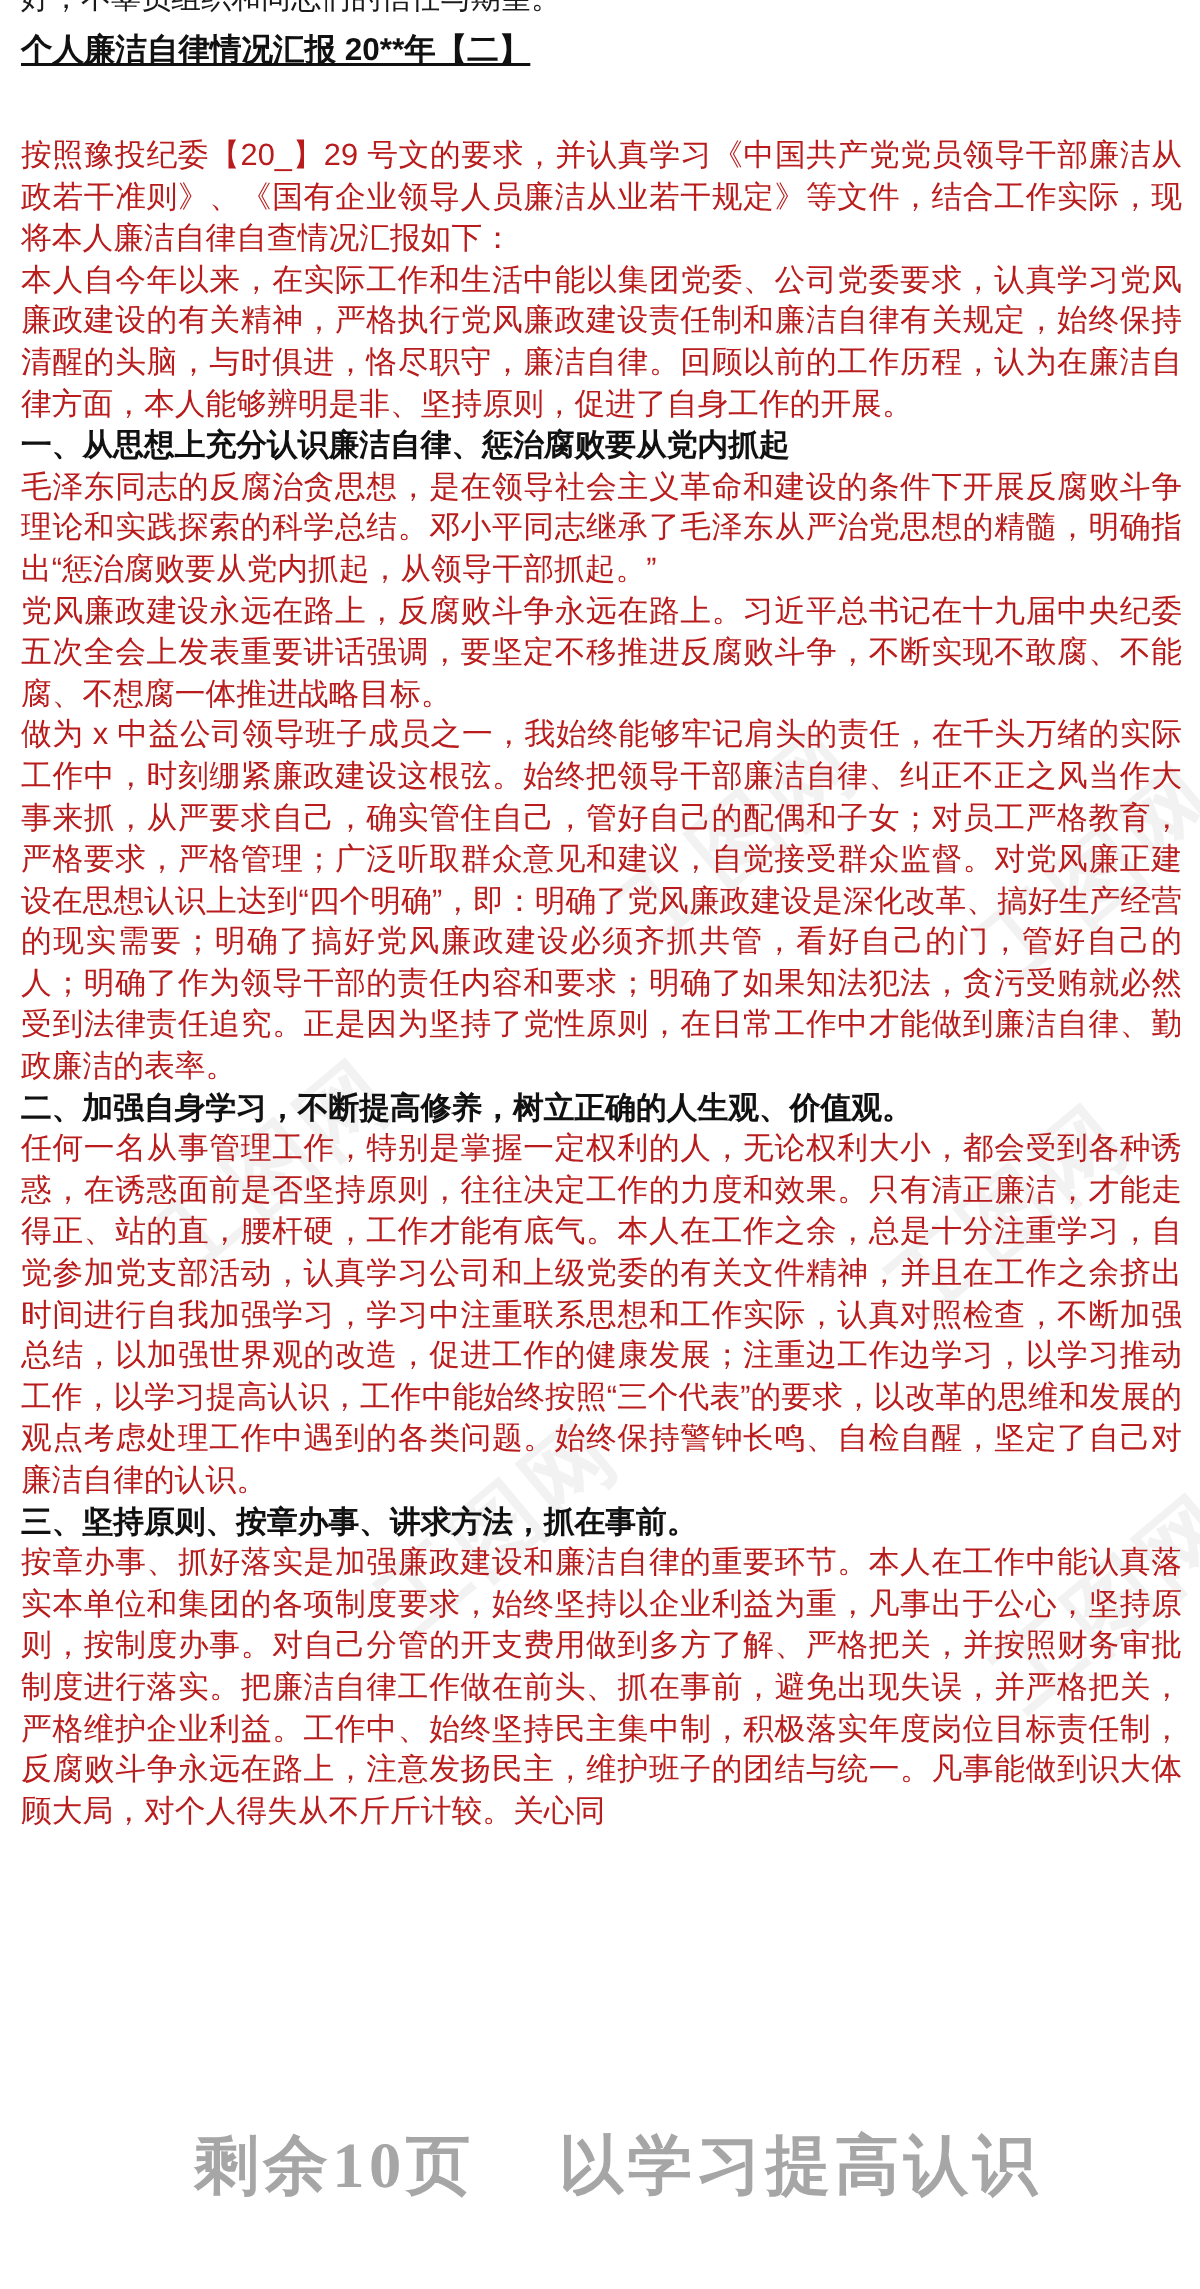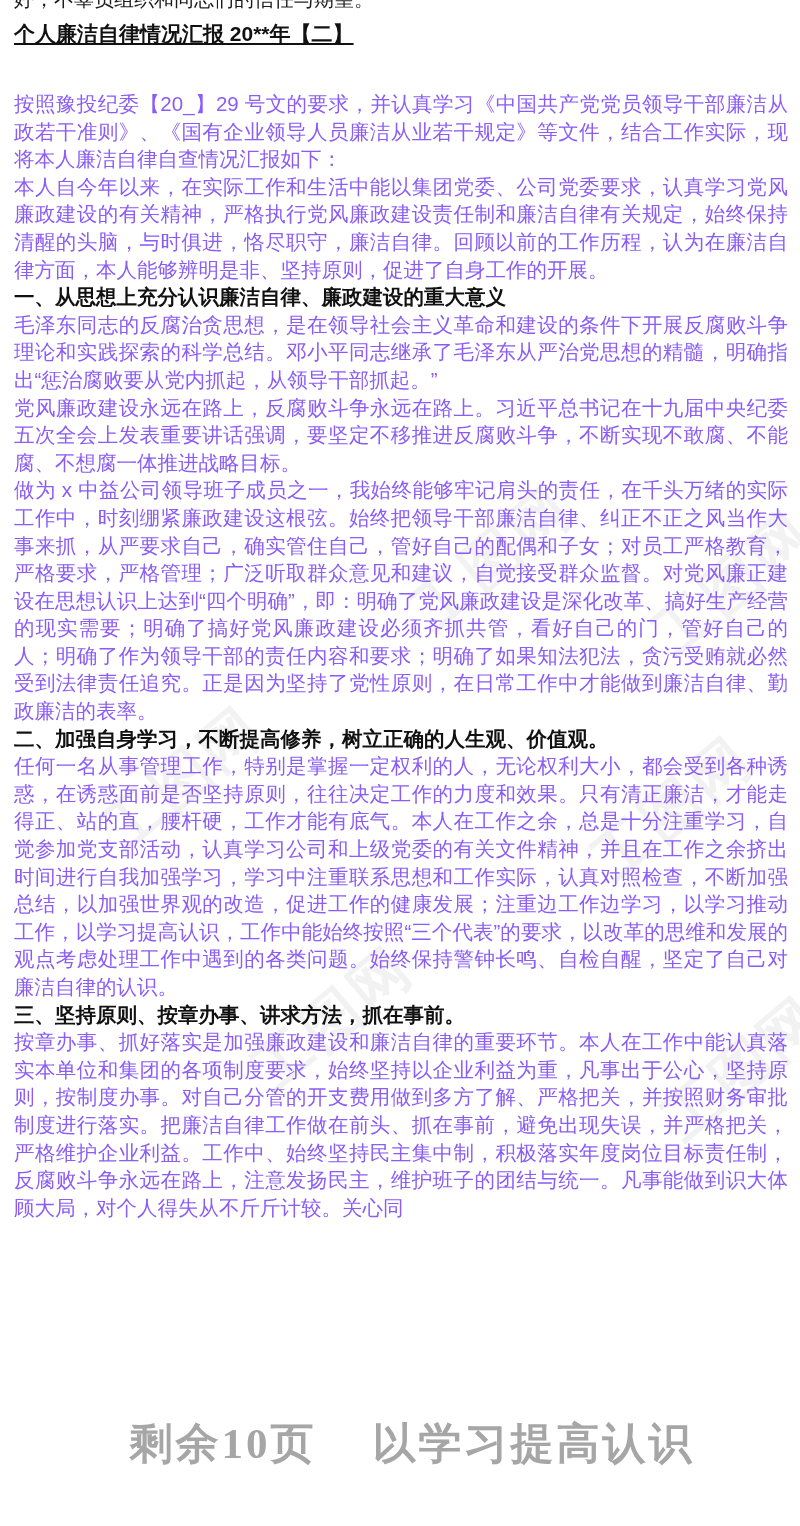--- a/index.html
+++ b/index.html
@@ -46,21 +46,21 @@
     font-size: 21px; font-weight: bold;
     line-height: 28px;
     color: #111111;
     text-decoration: underline;
   }
   .blocks { margin-top: 42px; }
   .block {
     font-size: 20.5px;
     line-height: 27.6px;
     text-align: justify;
-    color: #8b5cf6;
+    color: #b91c1c;
     word-break: break-all;
   }
   .block.heading {
     font-weight: bold;
     text-align: left;
     color: #111111;
   }
 
   
   .footer-banner {
@@ -91,21 +91,21 @@
   </div>
 
   <div class="content">
     <div class="clipped-top-line">好，不辜负组织和同志们的信任与期望。</div>
 
     <div class="doc-title">个人廉洁自律情况汇报 20**年【二】</div>
 
     <div class="blocks">
         <div class="block body">按照豫投纪委【20_】29 号文的要求，并认真学习《中国共产党党员领导干部廉洁从政若干准则》、《国有企业领导人员廉洁从业若干规定》等文件，结合工作实际，现将本人廉洁自律自查情况汇报如下：</div>
         <div class="block body">本人自今年以来，在实际工作和生活中能以集团党委、公司党委要求，认真学习党风廉政建设的有关精神，严格执行党风廉政建设责任制和廉洁自律有关规定，始终保持清醒的头脑，与时俱进，恪尽职守，廉洁自律。回顾以前的工作历程，认为在廉洁自律方面，本人能够辨明是非、坚持原则，促进了自身工作的开展。</div>
-        <div class="block heading">一、从思想上充分认识廉洁自律、廉政建设的重大意义</div>
+        <div class="block heading">一、从思想上充分认识廉洁自律、惩治腐败要从党内抓起</div>
         <div class="block body">毛泽东同志的反腐治贪思想，是在领导社会主义革命和建设的条件下开展反腐败斗争理论和实践探索的科学总结。邓小平同志继承了毛泽东从严治党思想的精髓，明确指出“惩治腐败要从党内抓起，从领导干部抓起。”</div>
         <div class="block body">党风廉政建设永远在路上，反腐败斗争永远在路上。习近平总书记在十九届中央纪委五次全会上发表重要讲话强调，要坚定不移推进反腐败斗争，不断实现不敢腐、不能腐、不想腐一体推进战略目标。</div>
         <div class="block body">做为 x 中益公司领导班子成员之一，我始终能够牢记肩头的责任，在千头万绪的实际工作中，时刻绷紧廉政建设这根弦。始终把领导干部廉洁自律、纠正不正之风当作大事来抓，从严要求自己，确实管住自己，管好自己的配偶和子女；对员工严格教育，严格要求，严格管理；广泛听取群众意见和建议，自觉接受群众监督。对党风廉正建设在思想认识上达到“四个明确”，即：明确了党风廉政建设是深化改革、搞好生产经营的现实需要；明确了搞好党风廉政建设必须齐抓共管，看好自己的门，管好自己的人；明确了作为领导干部的责任内容和要求；明确了如果知法犯法，贪污受贿就必然受到法律责任追究。正是因为坚持了党性原则，在日常工作中才能做到廉洁自律、勤政廉洁的表率。</div>
         <div class="block heading">二、加强自身学习，不断提高修养，树立正确的人生观、价值观。</div>
         <div class="block body">任何一名从事管理工作，特别是掌握一定权利的人，无论权利大小，都会受到各种诱惑，在诱惑面前是否坚持原则，往往决定工作的力度和效果。只有清正廉洁，才能走得正、站的直，腰杆硬，工作才能有底气。本人在工作之余，总是十分注重学习，自觉参加党支部活动，认真学习公司和上级党委的有关文件精神，并且在工作之余挤出时间进行自我加强学习，学习中注重联系思想和工作实际，认真对照检查，不断加强总结，以加强世界观的改造，促进工作的健康发展；注重边工作边学习，以学习推动工作，以学习提高认识，工作中能始终按照“三个代表”的要求，以改革的思维和发展的观点考虑处理工作中遇到的各类问题。始终保持警钟长鸣、自检自醒，坚定了自己对廉洁自律的认识。</div>
         <div class="block heading">三、坚持原则、按章办事、讲求方法，抓在事前。</div>
         <div class="block body">按章办事、抓好落实是加强廉政建设和廉洁自律的重要环节。本人在工作中能认真落实本单位和集团的各项制度要求，始终坚持以企业利益为重，凡事出于公心，坚持原则，按制度办事。对自己分管的开支费用做到多方了解、严格把关，并按照财务审批制度进行落实。把廉洁自律工作做在前头、抓在事前，避免出现失误，并严格把关，严格维护企业利益。工作中、始终坚持民主集中制，积极落实年度岗位目标责任制，反腐败斗争永远在路上，注意发扬民主，维护班子的团结与统一。凡事能做到识大体顾大局，对个人得失从不斤斤计较。关心同</div>
       </div>
   </div>
 

